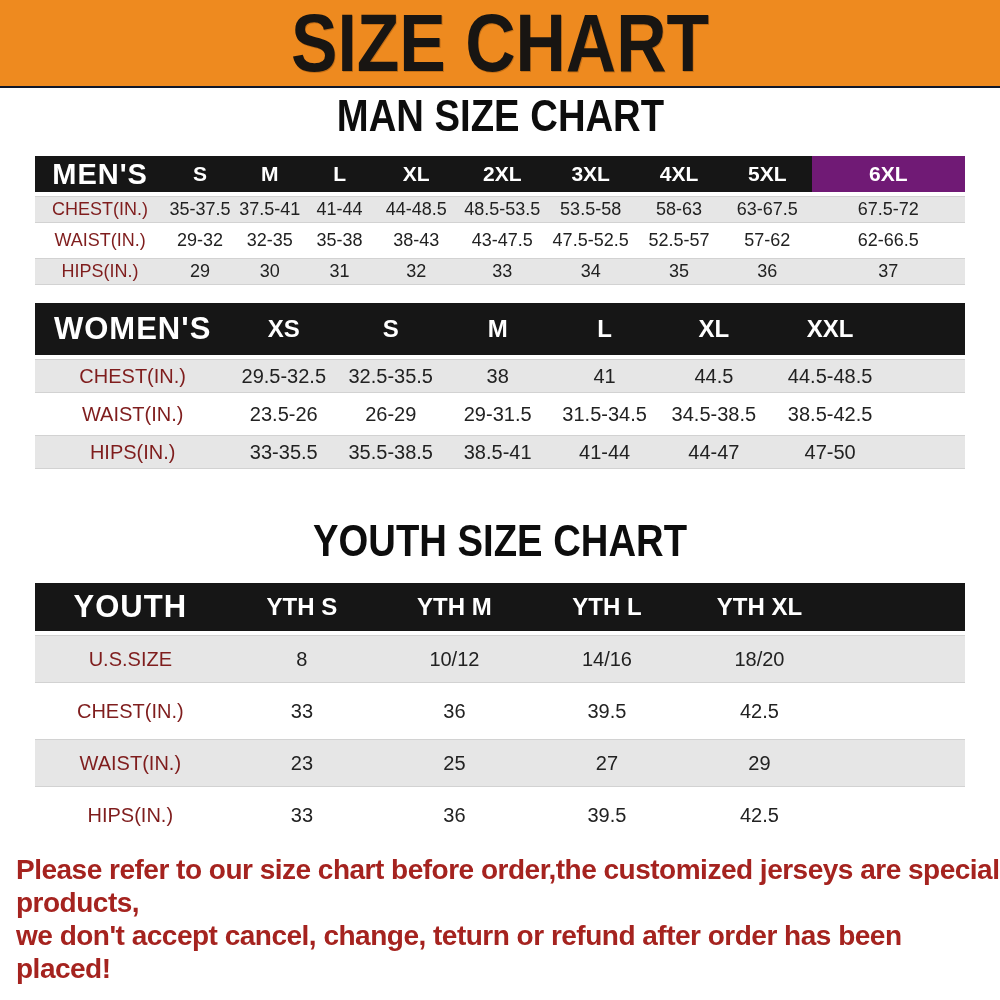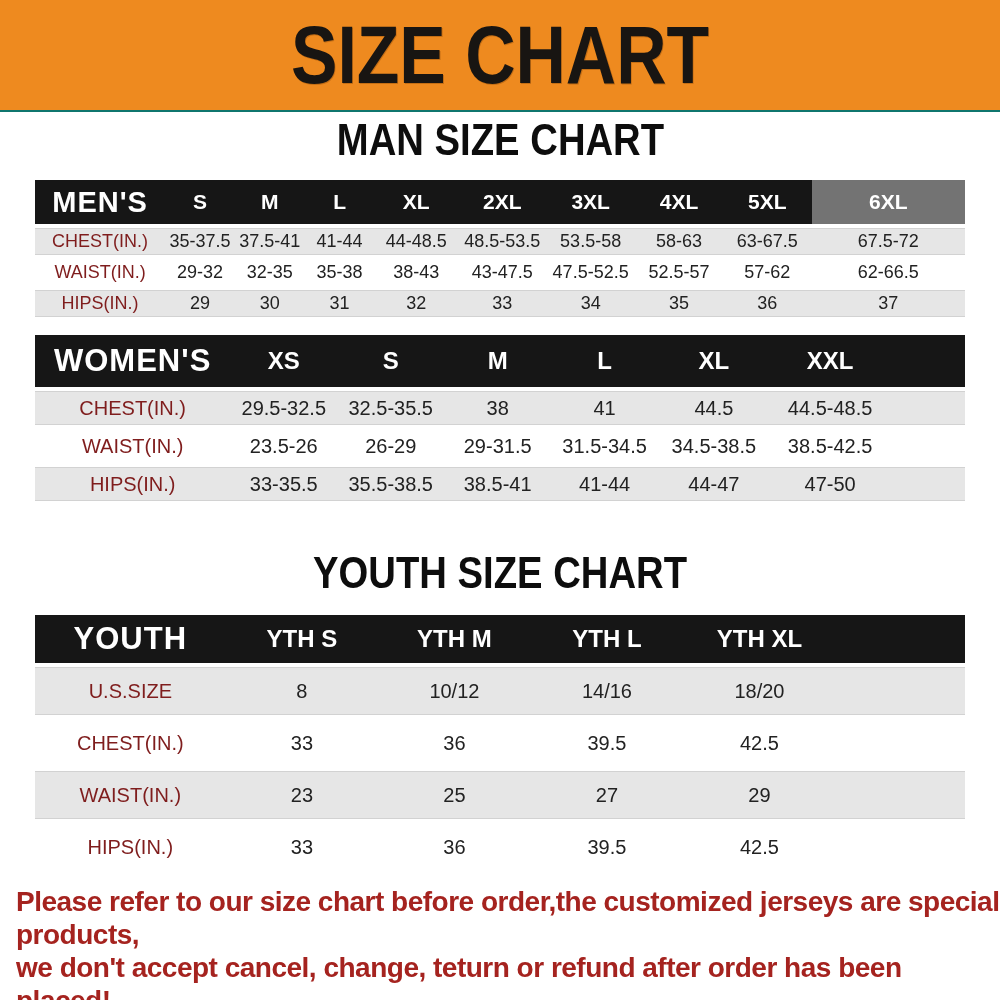--- a/index.html
+++ b/index.html
@@ -5,24 +5,24 @@
   * { box-sizing: border-box; }
   html, body {
     margin: 0; padding: 0;
     width: 1000px; height: 1000px;
     background: #ffffff;
     font-family: "Liberation Sans", sans-serif;
     overflow: hidden;
   }
   
   .banner {
-    height: 112px;
+    height: 88px;
     background: #ee8a1f;
     display: flex; align-items: center; justify-content: center;
-    border-bottom: 2px solid #0f766e;
+    border-bottom: 2px solid #0f172a;
   }
   .banner-text {
     display: inline-block;
     font-size: 82px;
     font-weight: bold;
     color: #181512;
     line-height: 1;
     transform: scaleX(0.85);
     letter-spacing: 0px;
     text-shadow: 1px 1px 0 rgba(120,60,0,0.35);
@@ -63,21 +63,21 @@
   }
   table.size-table th.hlabel {
     font-size: 29px;
     letter-spacing: 1px;
     text-align: center;
   }
   table.size-table th.hcol {
     font-size: 21px;
     text-align: center;
   }
-  #table-man th    { height: 44px; text-align: center; }
+  #table-man th    { height: 36px; text-align: center; }
   #table-women th  { height: 52px; }
   #table-youth th  { height: 48px; }
   #table-women th.hlabel, #table-youth th.hlabel { font-size: 31px; }
   #table-women th.hcol,   #table-youth th.hcol   { font-size: 24px; }
   table.size-table td {
     text-align: center;
     color: #222222;
     white-space: nowrap;
     overflow: hidden;
     padding: 0 2px;
@@ -131,21 +131,21 @@
           <tr>
             <th class="hlabel" style="background: rgb(22, 22, 22);">MEN'S</th>
             <th class="hcol" style="background: rgb(22, 22, 22);">S</th>
             <th class="hcol" style="background: rgb(22, 22, 22);">M</th>
             <th class="hcol" style="background: rgb(22, 22, 22);">L</th>
             <th class="hcol" style="background: rgb(22, 22, 22);">XL</th>
             <th class="hcol" style="background: rgb(22, 22, 22);">2XL</th>
             <th class="hcol" style="background: rgb(22, 22, 22);">3XL</th>
             <th class="hcol" style="background: rgb(22, 22, 22);">4XL</th>
             <th class="hcol" style="background: rgb(22, 22, 22);">5XL</th>
-            <th class="hcol" style="background: #737373;">6XL</th>
+            <th class="hcol" style="background: #701a75;">6XL</th>
           </tr>
         </thead>
         <tbody>
           <tr>
             <td class="rlabel">CHEST(IN.)</td>
             <td class="rval">35-37.5</td>
             <td class="rval">37.5-41</td>
             <td class="rval">41-44</td>
             <td class="rval">44-48.5</td>
             <td class="rval">48.5-53.5</td>

